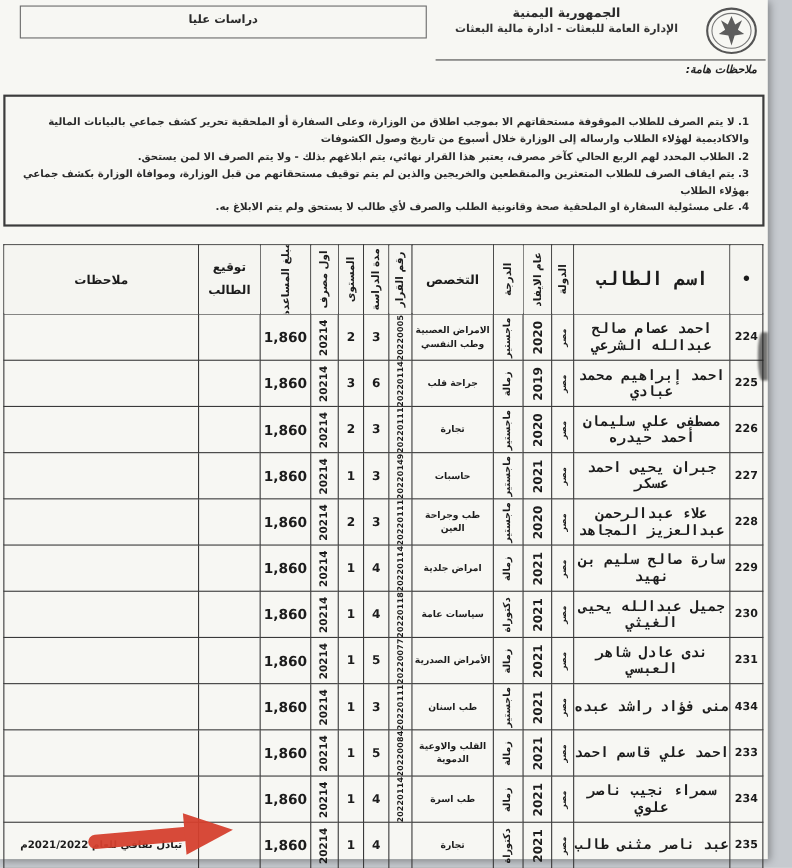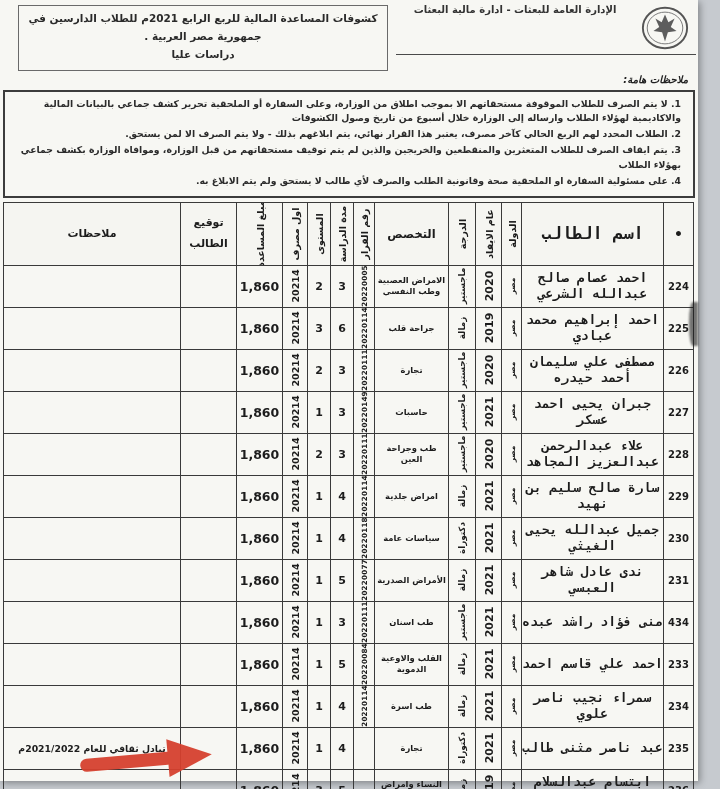--- a/index.html
+++ b/index.html
@@ -22,21 +22,21 @@
   .ministry .l1{font-size:11.5px;font-weight:bold;color:#2a2a2a;}
   .ministry .l2{font-size:10px;font-weight:bold;color:#333;}
   .ministry .l3{font-size:10px;font-weight:bold;color:#333;}
   .titlebox{
     width:352px;border:1.5px solid #6a6a6a;margin:3px 8px 0 16px;padding:4px 8px 6px;
     text-align:center;font-weight:bold;font-size:10.5px;line-height:1.7;color:#2a2a2a;
   }
   
   .notes-heading{direction:rtl;font-size:10px;font-weight:bold;padding:3px 10px 1px;color:#222;font-style:italic;}
   .notes-box{
-    border:2px solid #3c3c3c;margin:4px 3px;padding:4px 12px 6px;direction:rtl;
+    border:2px solid #3c3c3c;margin:16px 3px;padding:16px 12px 6px;direction:rtl;
     font-size:9.3px;font-weight:600;line-height:1.6;color:#2b2b2b;
   }
   .notes-box .note-item{margin:1px 0;}
   
   table.students{
     border-collapse:collapse;table-layout:fixed;direction:rtl;
     margin:3px 3px 0;width:691px;
   }
   .students th,.students td{
     border:1px solid #3a3a3a;padding:0;position:relative;overflow:hidden;
@@ -81,25 +81,25 @@
   <div class="hdr">
     <div class="hdr-right">
       <div class="emblem">
         <svg width="50" height="46" viewBox="0 0 52 46">
           <ellipse cx="26" cy="23" rx="23" ry="21" fill="none" stroke="#555" stroke-width="2"></ellipse>
           <ellipse cx="26" cy="23" rx="18.5" ry="16.5" fill="none" stroke="#777" stroke-width="1"></ellipse>
           <path d="M26 9 L29.5 17 L36 13 L32 22 L38 26 L29 27.5 L26 37 L23 27.5 L14 26 L20 22 L16 13 L22.5 17 Z" fill="#5d5d5d"></path>
         </svg>
       </div>
       <div class="ministry">
+        <div class="l1">الجمهورية اليمنية</div>
         <div class="l3">الإدارة العامة للبعثات - ادارة مالية البعثات</div>
       </div>
     </div>
     <div class="titlebox">
-      <div>كشوفات المساعدة المالية للربع الرابع 2021م للطلاب الدارسين في جمهورية مصر العربية .</div>
       <div>دراسات عليا</div>
     </div>
   </div>
 
   <div class="notes-heading">ملاحظات هامة:</div>
   <div class="notes-box">
     <div class="note-item">1. لا يتم الصرف للطلاب الموقوفة مستحقاتهم الا بموجب اطلاق من الوزارة، وعلى السفارة أو الملحقية تحرير كشف جماعي بالبيانات المالية والاكاديمية لهؤلاء الطلاب وارساله إلى الوزارة خلال أسبوع من تاريخ وصول الكشوفات</div>
     <div class="note-item">2. الطلاب المحدد لهم الربع الحالي كآخر مصرف، يعتبر هذا القرار نهائي، يتم ابلاغهم بذلك - ولا يتم الصرف الا لمن يستحق.</div>
     <div class="note-item">3. يتم ايقاف الصرف للطلاب المتعثرين والمنقطعين والخريجين والذين لم يتم توقيف مستحقاتهم من قبل الوزارة، وموافاة الوزارة بكشف جماعي بهؤلاء الطلاب</div>
     <div class="note-item">4. على مسئولية السفارة او الملحقية صحة وقانونية الطلب والصرف لأي طالب لا يستحق ولم يتم الابلاغ به.</div>

